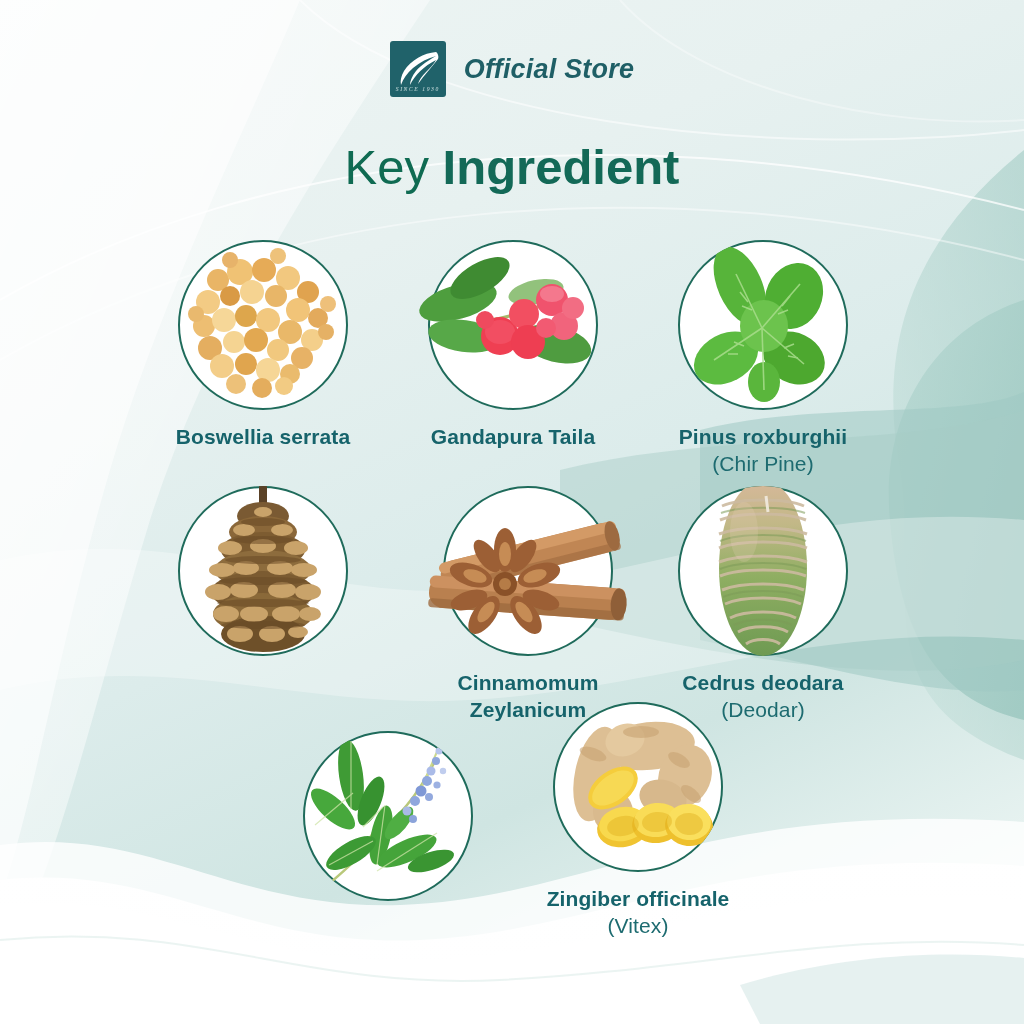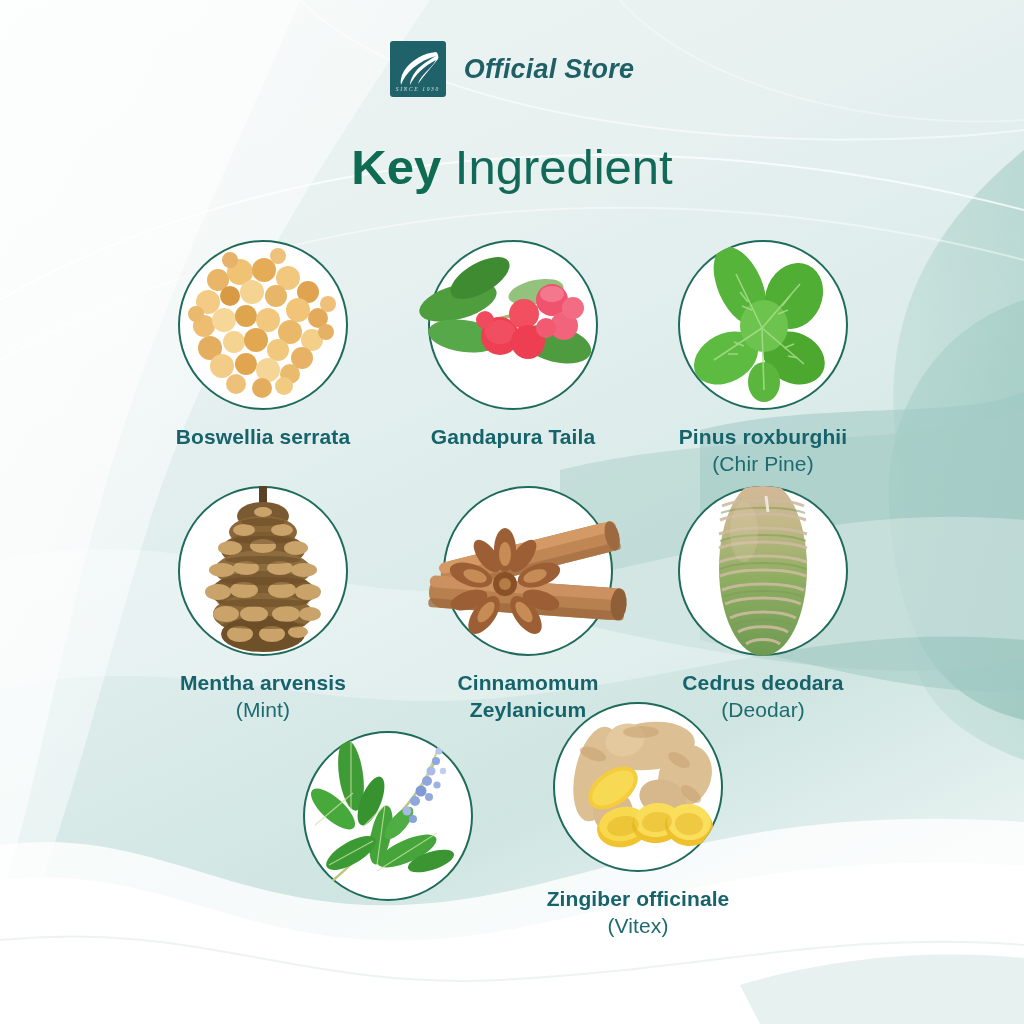--- a/index.html
+++ b/index.html
@@ -33,22 +33,22 @@
   }
   .brand-text{
     color:#1f5f66;font-size:27px;font-weight:700;letter-spacing:0.2px;
   }
 
   
   .title{
     position:absolute;left:0;right:0;top:142px;text-align:center;z-index:5;
     font-size:49px;line-height:1.06;color:#14654f;white-space:nowrap;
   }
-  .title .t-strong{font-weight:700;color:#0f6b52;}
-  .title .t-light{font-weight:400;color:#136957;}
+  .title .t-strong{font-weight:400;color:#0f6b52;}
+  .title .t-light{font-weight:700;color:#136957;}
 
   
   .grid{position:absolute;left:0;top:0;width:1024px;height:1024px;z-index:4;}
   .cell{position:absolute;width:250px;}
   .disc-wrap{position:relative;width:170px;height:170px;margin:0 auto;}
   .disc{
     position:absolute;left:0;top:0;width:170px;height:170px;border-radius:50%;
     background:#ffffff;border:2px solid #1f6b5b;box-sizing:border-box;
     overflow:visible;
   }
@@ -281,24 +281,20 @@
               <ellipse cx="85" cy="36" rx="22" ry="4"></ellipse>
                 <ellipse cx="85" cy="54" rx="30" ry="4"></ellipse>
               <ellipse cx="85" cy="74" rx="38" ry="4"></ellipse>
                 <ellipse cx="85" cy="95" rx="44" ry="4"></ellipse>
               <ellipse cx="85" cy="117" rx="46" ry="4"></ellipse>
                 <ellipse cx="85" cy="139" rx="42" ry="4"></ellipse>
             </g>
           </svg>
         </div>
       </div>
-      <div class="label">
-        <span class="sci">Mentha arvensis</span>
-        <span class="com">(Mint)</span>
-      </div>
     </div>
 
     <div class="cell" style="left:403px;top:486px;">
       <div class="disc-wrap">
         <div class="disc"></div>
         <svg class="art" viewBox="0 0 170 170" style="overflow:visible">
 
           <g transform="rotate(-14 85 72)">
             <rect x="-4" y="56" width="182" height="30" rx="14" fill="#c08654"></rect>
             <rect x="-4" y="56" width="182" height="11" rx="6" fill="#d39a66"></rect>

